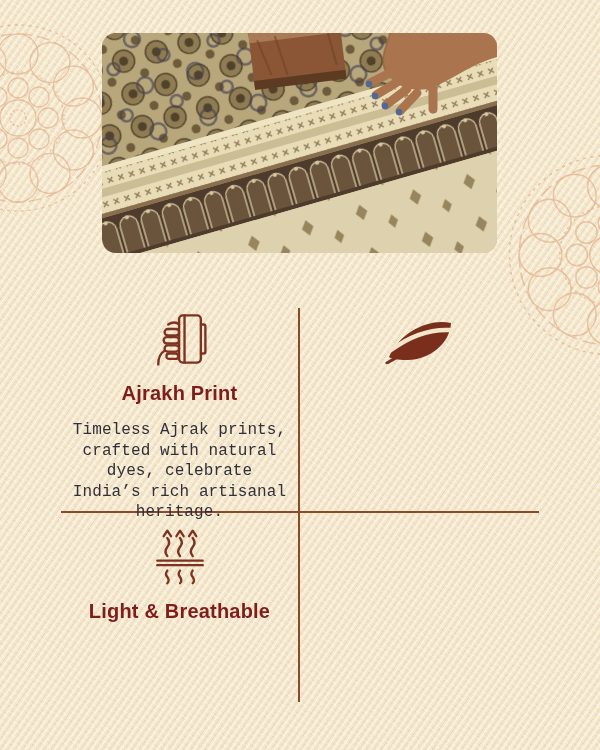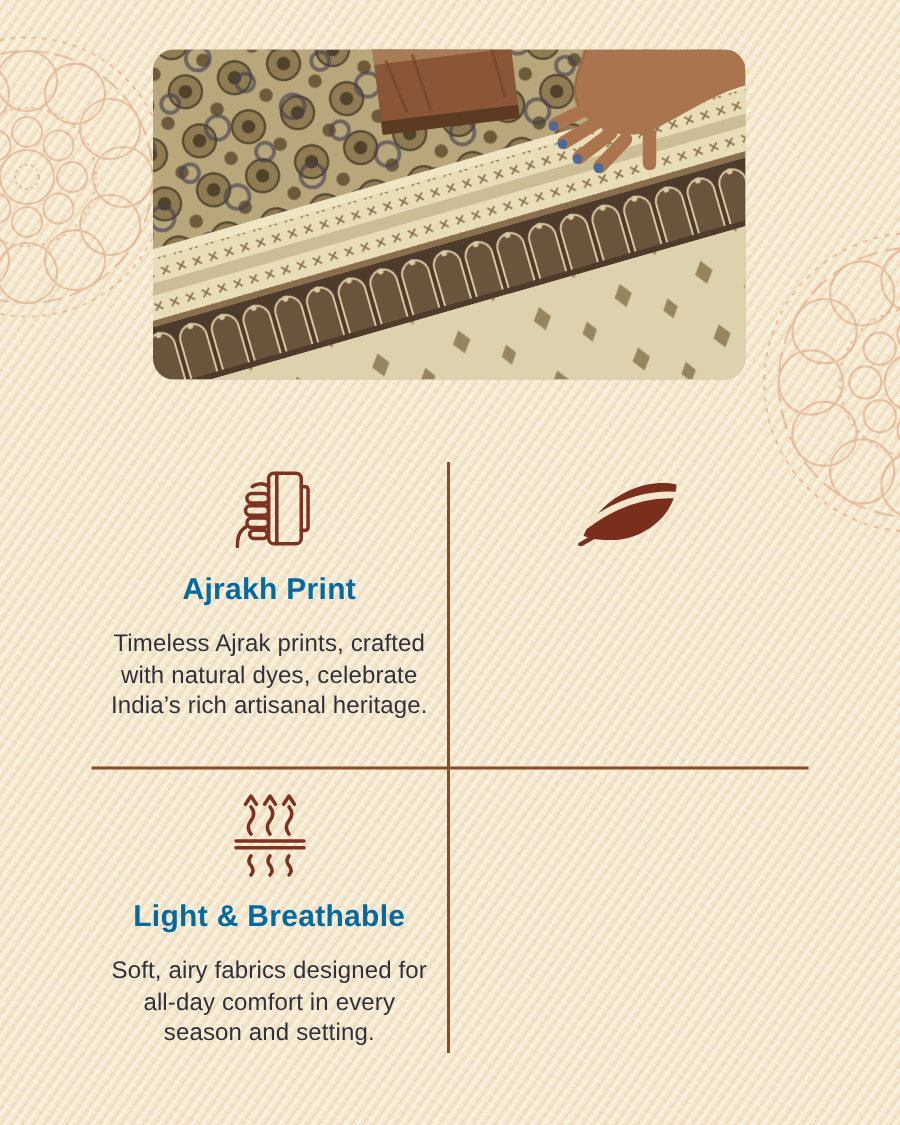--- a/index.html
+++ b/index.html
@@ -23,25 +23,25 @@
     position:absolute;left:61px;top:308px;width:478px;height:394px;
     display:grid;grid-template-columns:239px 239px;grid-template-rows:205px 189px;
   }
   .fcell{box-sizing:border-box;display:flex;flex-direction:column;align-items:center;text-align:center;}
   .fcell.br{border-right:2px solid #8C4A28;}
   .fcell.bb{border-bottom:2px solid #8C4A28;}
   .icnbox{height:58px;display:flex;align-items:center;justify-content:center;margin-top:2px;}
   .row2 .icnbox{margin-top:15px;}
   .ftitle{
     margin:12px 0 0;font-weight:bold;font-size:20px;line-height:26px;
-    color:#0369a1;letter-spacing:.2px;
+    color:#7f1d1d;letter-spacing:.2px;
   }
   .fdesc{
     margin:14px auto 0;width:215px;
-    font-size:16px;line-height:20.5px;color:#31303A;letter-spacing:.1px;
+    font-size:16px;line-height:20.5px;color:#31303A;letter-spacing:.1px;font-family:Liberation Mono, monospace;
   }
   .icn{stroke:#7E3220;fill:none;stroke-width:2.6;stroke-linecap:round;stroke-linejoin:round;}
 </style>
 </head>
 <body>
 
 <svg width="0" height="0" style="position:absolute">
   <defs>
     <symbol id="mandala-sym" viewBox="0 0 200 200">
       <g fill="none" stroke="#DD9A70" stroke-width="1.4">
@@ -191,17 +191,16 @@
         <path d="M32 31 q-4 -5 0 -10 q4 -5 0 -10"></path>
         <path d="M28 9 L32 3 L36 9"></path>
         <path d="M46 31 q-4 -5 0 -10 q4 -5 0 -10"></path>
         <path d="M42 9 L46 3 L50 9"></path>
         <path d="M18 47 q-3 4 0 7 q3 4 0 7"></path>
         <path d="M32 47 q-3 4 0 7 q3 4 0 7"></path>
         <path d="M46 47 q-3 4 0 7 q3 4 0 7"></path>
       </svg>
     </div>
     <h3 class="ftitle">Light &amp; Breathable</h3>
-    <p class="fdesc">Soft, airy fabrics designed for all-day comfort in every season and setting.</p>
   </div>
 
 
 </div>
 
 </body></html>

